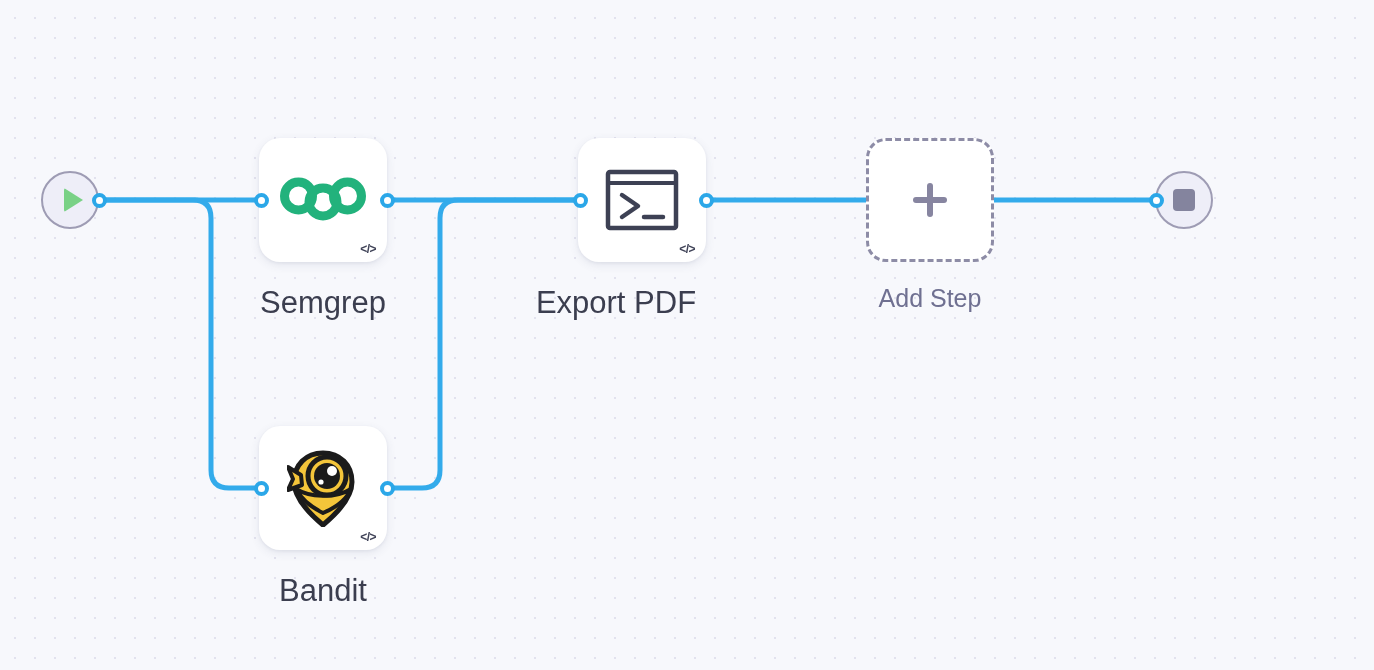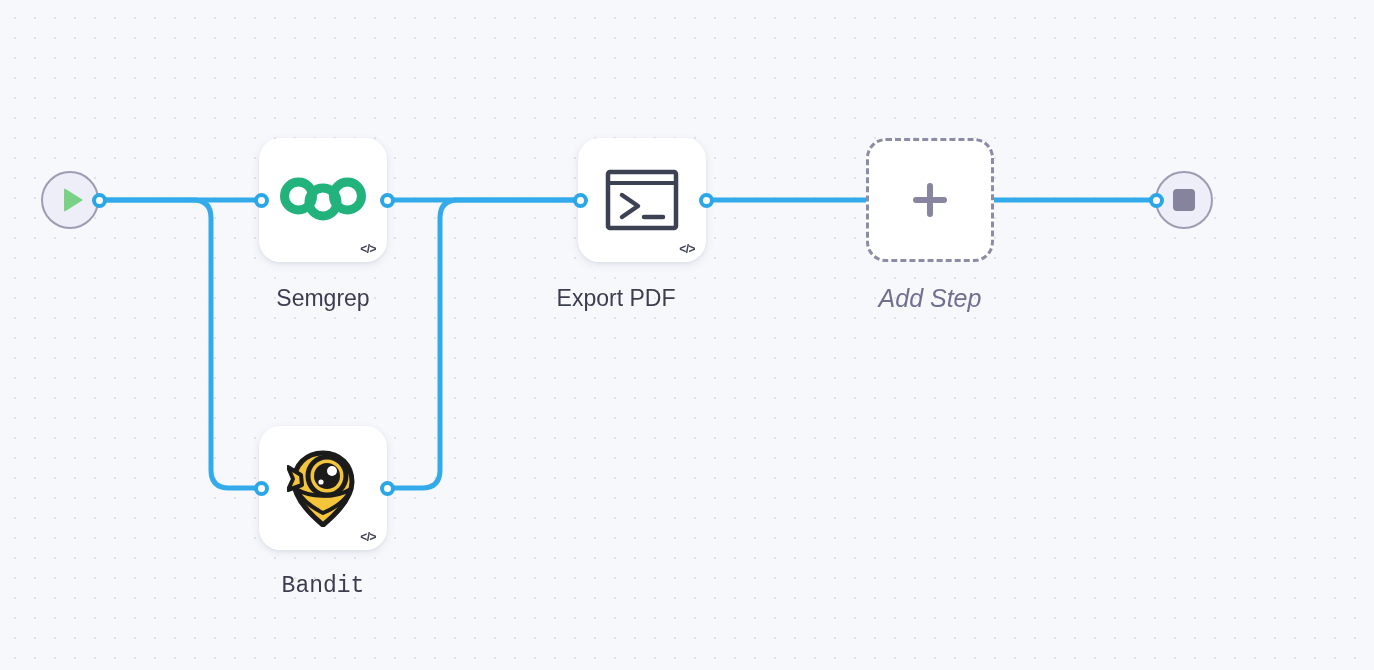--- a/index.html
+++ b/index.html
@@ -125,21 +125,21 @@
     left: 14px; top: 0; width: 6px; height: 34px;
   }
   .plus-glyph::after {
     top: 14px; left: 0; height: 6px; width: 34px;
   }
 
   
   .node-label {
     position: absolute;
     text-align: center;
-    font-size: 23px;
+    font-size: 31px;
     color: #3b3e4f;
     white-space: nowrap;
     line-height: 1;
   }
   .node-label.muted {
     color: #6f7091;
     font-size: 25px;
   }
 
   
@@ -209,40 +209,40 @@
         <circle cx="40" cy="27" r="19" fill="#f4c53a" stroke="#1b1b1b" stroke-width="5"></circle>
         <circle cx="40" cy="27" r="13" fill="#1b1b1b"></circle>
         <circle cx="45" cy="22" r="5" fill="#ffffff"></circle>
         <circle cx="34" cy="33" r="2.6" fill="#ffffff"></circle>
       </svg>
     </div>
     <span class="code-badge">&lt;/&gt;</span>
   </div>
   <div class="port" style="left:254px; top:481px;"></div>
   <div class="port" style="left:380px; top:481px;"></div>
-  <div class="node-label" style="left:223px; top:575px; width:200px;font-family:Liberation Mono, monospace;">Bandit</div>
+  <div class="node-label" style="left:223px; top:575px; width:200px;">Bandit</div>
 
   <div class="step-card" style="left:578px; top:138px;">
     <div class="step-icon">
       <svg width="74" height="62" viewBox="0 0 74 62" aria-hidden="true">
         <rect x="3" y="3" width="68" height="56" rx="2" fill="#ffffff" stroke="#3d4154" stroke-width="4.5"></rect>
         <line x1="3" y1="14" x2="71" y2="14" stroke="#3d4154" stroke-width="4"></line>
         <polyline points="17,26 33,37 17,48" fill="none" stroke="#3d4154" stroke-width="4.5" stroke-linecap="round" stroke-linejoin="round"></polyline>
         <line x1="39" y1="48" x2="58" y2="48" stroke="#3d4154" stroke-width="4.5" stroke-linecap="round"></line>
       </svg>
     </div>
     <span class="code-badge">&lt;/&gt;</span>
   </div>
   <div class="port" style="left:573px; top:193px;"></div>
   <div class="port" style="left:699px; top:193px;"></div>
   <div class="node-label" style="left:516px; top:287px; width:200px;">Export PDF</div>
 
   <div class="add-card" style="left:866px; top:138px;">
     <div class="plus-glyph"></div>
   </div>
-  <div class="node-label muted" style="left:830px; top:286px; width:200px;font-style:italic;">Add Step</div>
+  <div class="node-label muted" style="left:830px; top:286px; width:200px;">Add Step</div>
 
   <div class="round-node" style="left:1155px; top:171px;">
     <div class="stop-sq"></div>
   </div>
   <div class="port" style="left:1149px; top:193px;"></div>
 
 </div>
 
 </body></html>

